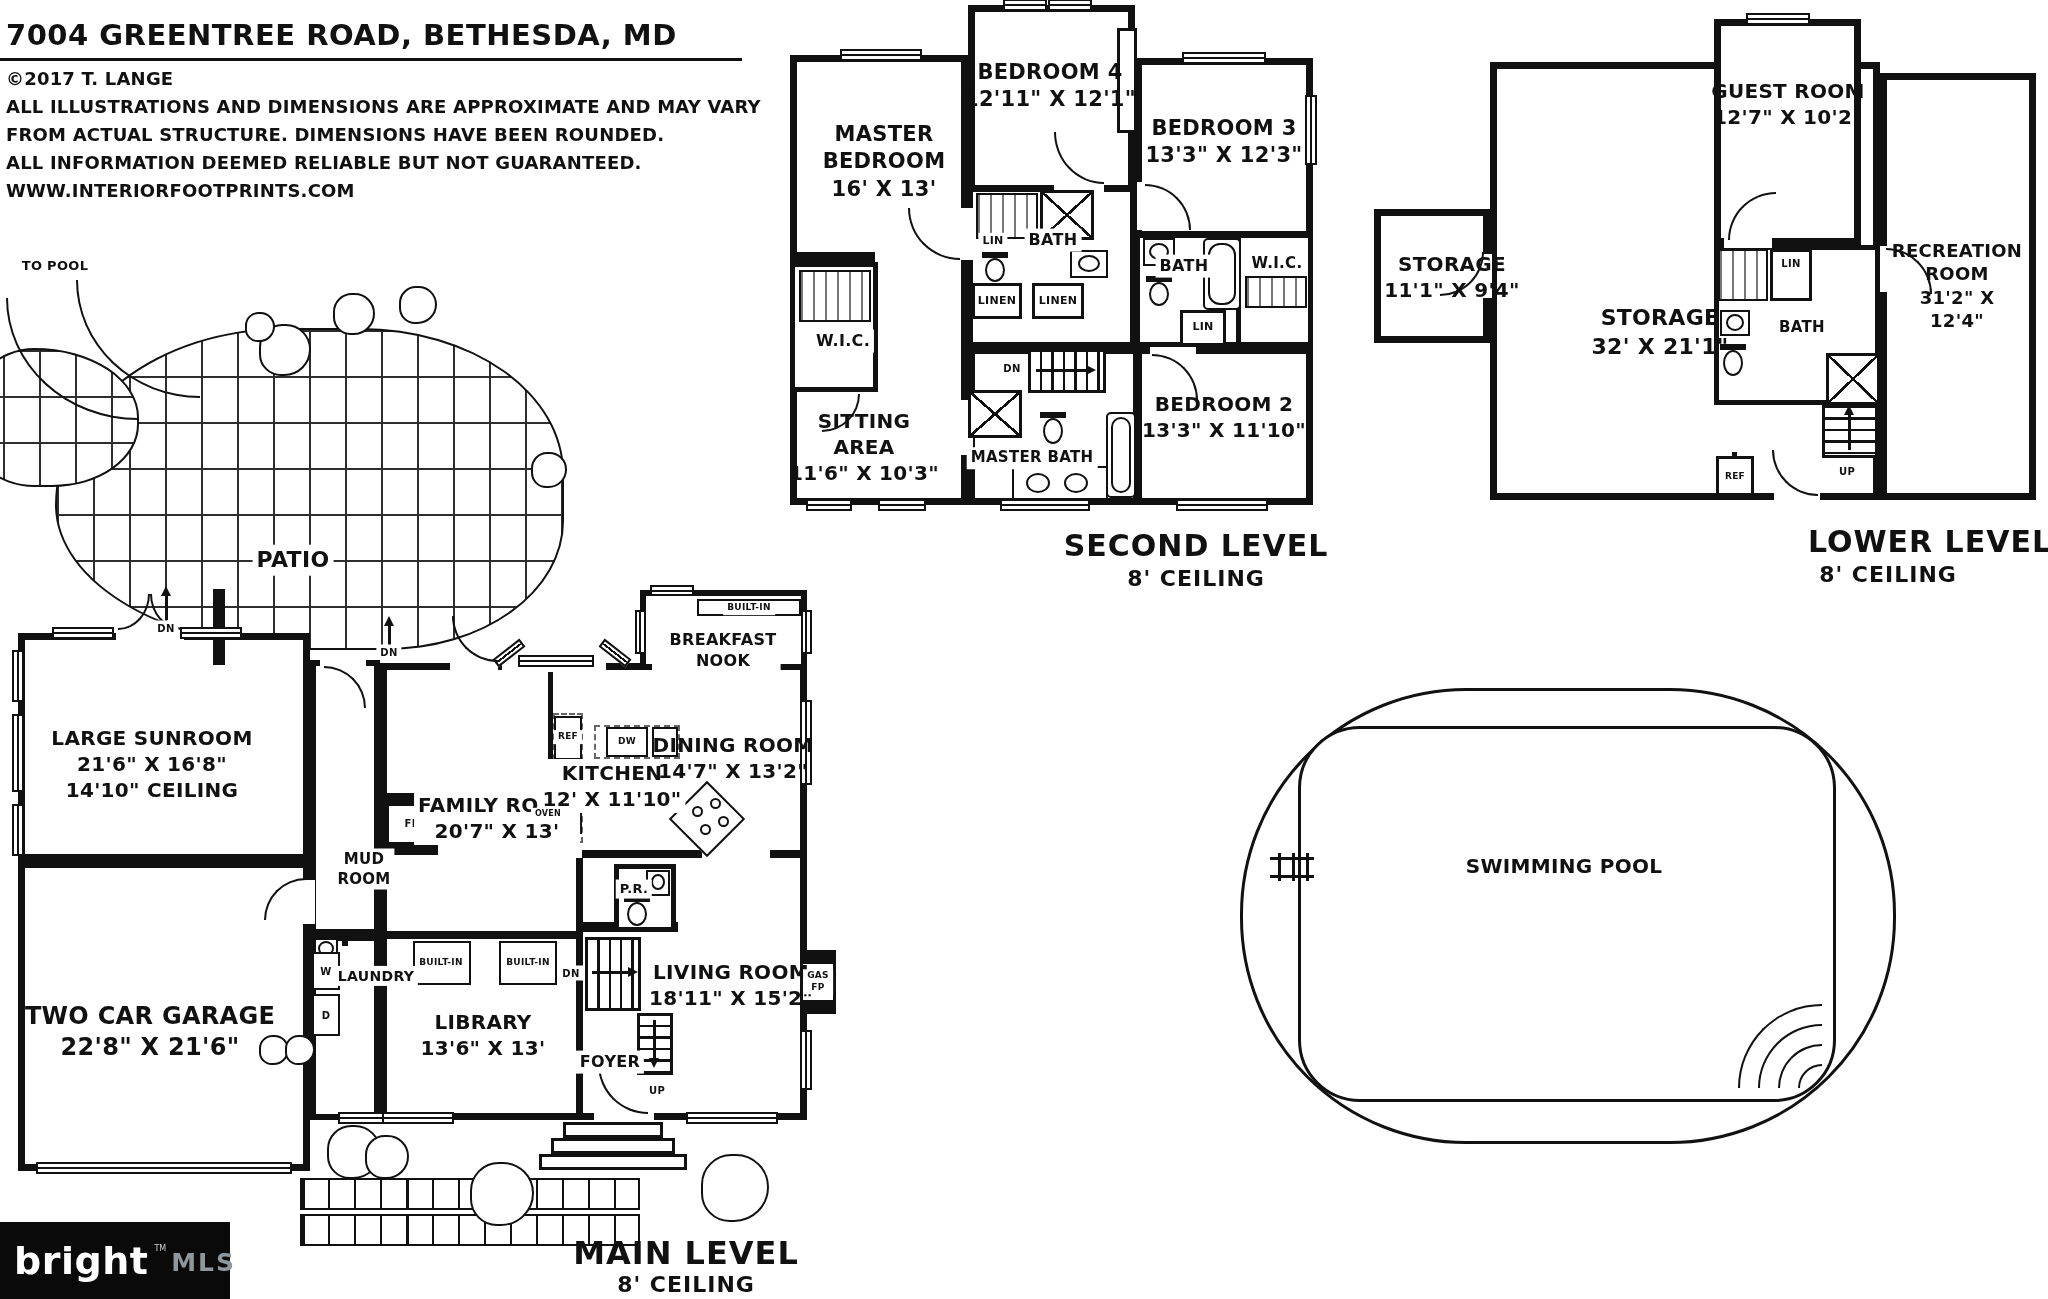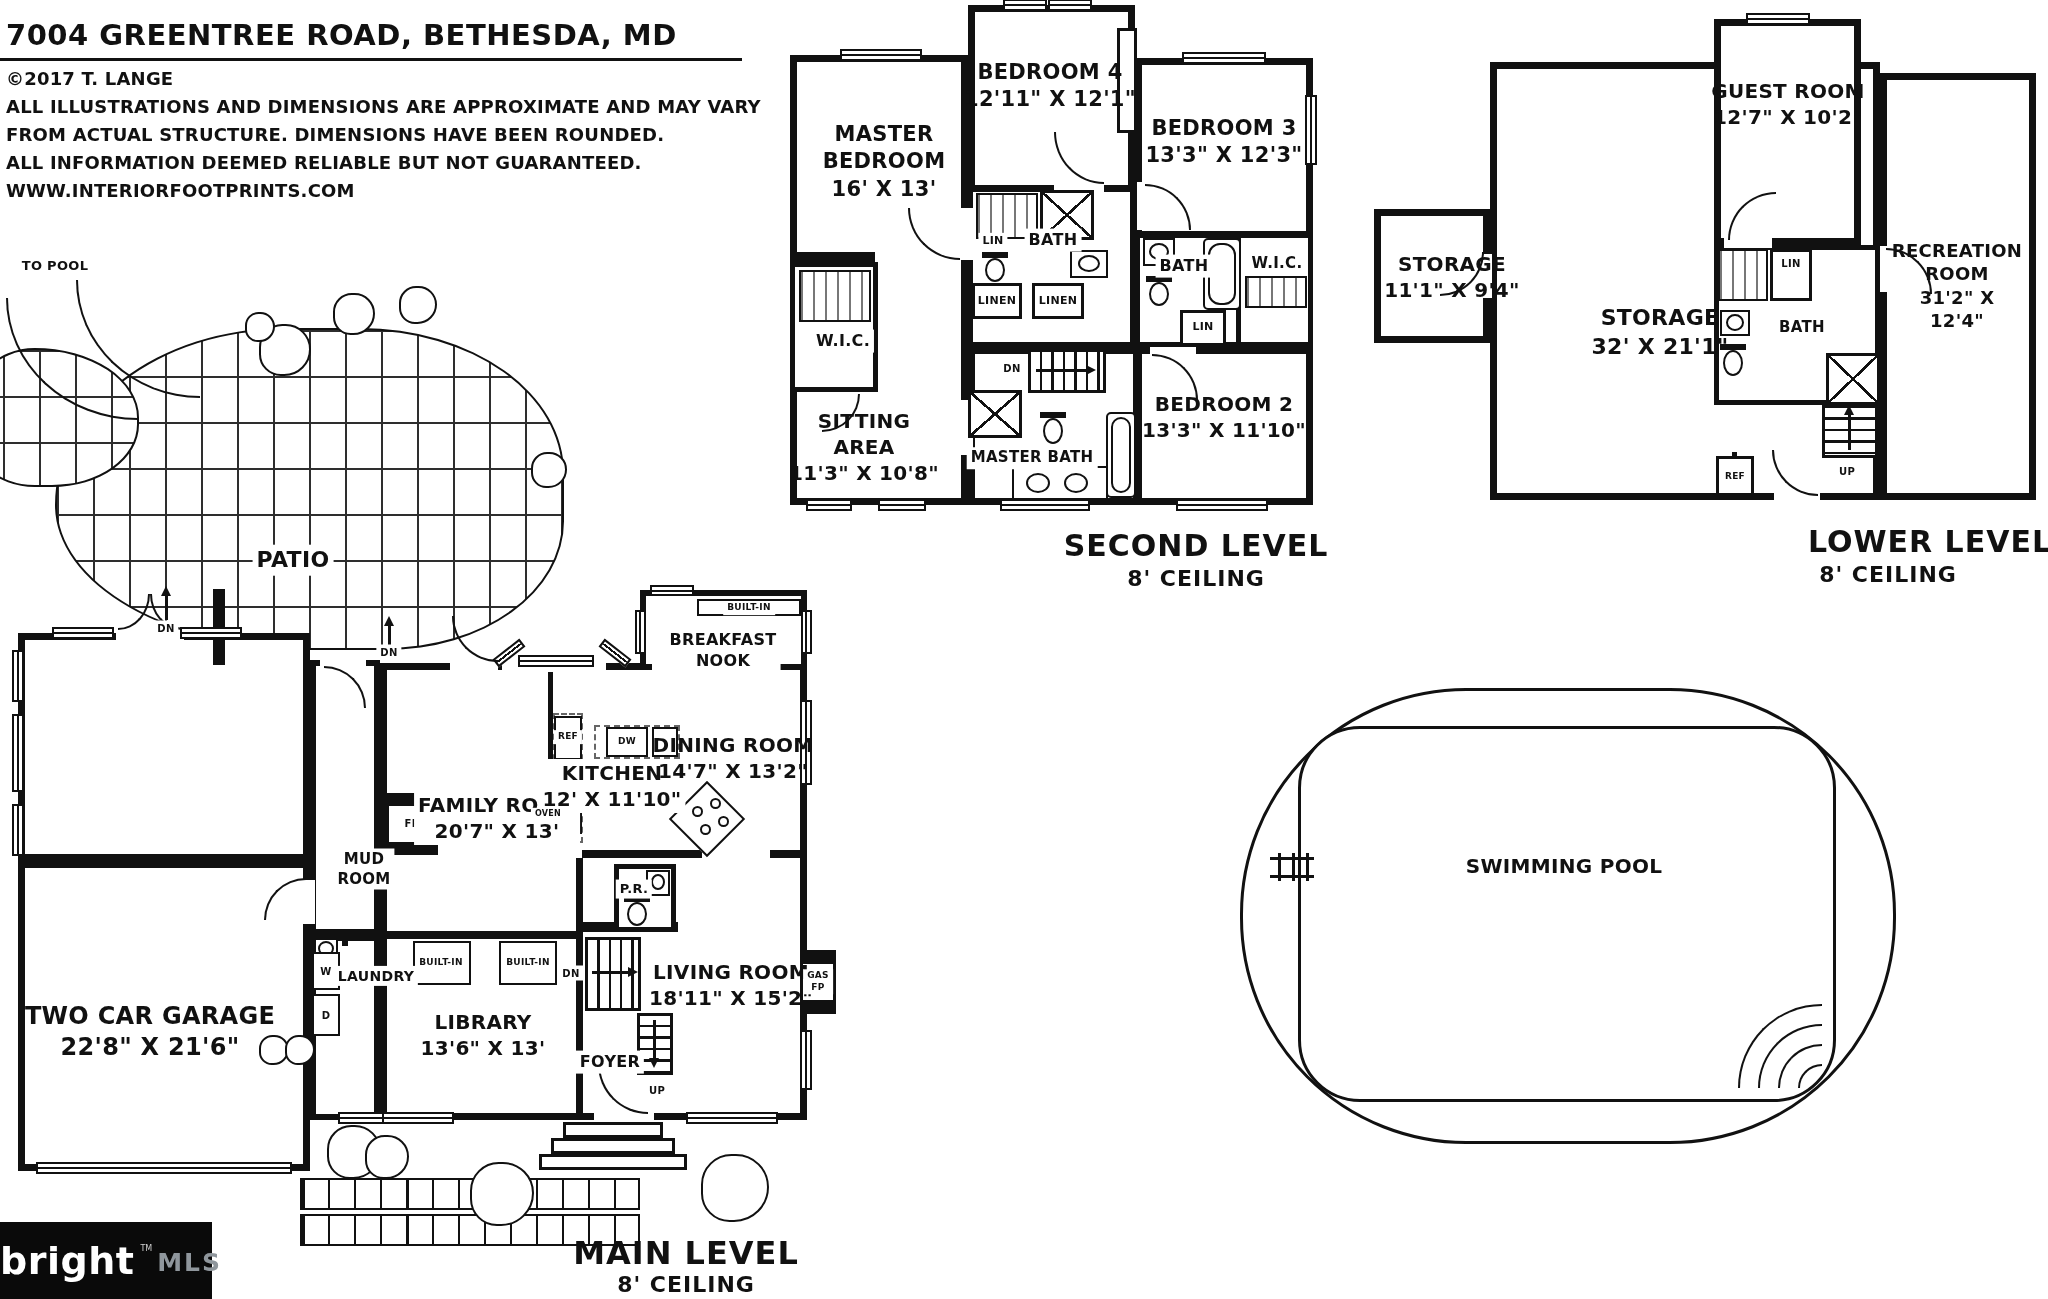--- a/index.html
+++ b/index.html
@@ -53,22 +53,22 @@
   .pool-deck{position:absolute;border:3px solid #111;background:#fff;border-radius:226px;}
   .pool-inner{position:absolute;border:3px solid #111;background:#fff;border-radius:62px;}
   
   .lbl{position:absolute;transform:translate(-50%,-50%);font-weight:700;text-align:center;
        line-height:1.3;white-space:pre-line;letter-spacing:.3px;}
   .bgw{background:#fff;padding:1px 4px;}
   .cap{position:absolute;transform:translateX(-50%);font-weight:700;letter-spacing:1px;white-space:nowrap;}
   .hdr-title{position:absolute;left:6px;top:18px;font-size:29px;font-weight:700;letter-spacing:.5px;}
   .hdr-line{position:absolute;left:6px;font-size:18px;font-weight:700;letter-spacing:.2px;}
   
-  .logo{position:absolute;left:0;top:1222px;width:212px;height:77px;background:#0a0a0a;
-        display:flex;align-items:center;box-sizing:border-box;}
+  .logo{position:absolute;left:0;top:1222px;width:230px;height:77px;background:#0a0a0a;
+        display:flex;align-items:center;padding-left:14px;box-sizing:border-box;}
   .logo-brand{color:#fff;font-size:38px;font-weight:700;letter-spacing:.5px;line-height:1;}
   .logo-dot{width:9px;height:9px;background:#e4032e;margin:-20px 2px 0 3px;}
   .logo-tm{color:#cfcfcf;font-size:8px;margin:-24px 5px 0 1px;}
   .logo-mls{color:#8f969c;font-size:25px;font-weight:700;letter-spacing:2px;margin-top:4px;}
 </style>
 </head>
 <body>
 
 <div class="stage" id="stage">
 
@@ -346,21 +346,21 @@
     <div class="lbl bgw" style="left: 993px; top: 241px; font-size: 11px;">LIN</div>
     <div class="lbl bgw" style="left: 1053px; top: 240px; font-size: 16px;">BATH</div>
     <div class="lbl" style="left: 997px; top: 301px; font-size: 11px;">LINEN</div>
     <div class="lbl" style="left: 1058px; top: 301px; font-size: 11px;">LINEN</div>
     <div class="lbl bgw" style="left: 1184px; top: 266px; font-size: 16px;">BATH</div>
     <div class="lbl" style="left: 1277px; top: 264px; font-size: 15px;">W.I.C.</div>
     <div class="lbl" style="left: 1203px; top: 327px; font-size: 11px;">LIN</div>
     <div class="lbl bgw" style="left: 843px; top: 341px; font-size: 16px;">W.I.C.</div>
     <div class="lbl" style="left: 864px; top: 447px; font-size: 20px;">SITTING
 AREA
-11'3" X 10'8"</div>
+11'6" X 10'3"</div>
     <div class="lbl bgw" style="left: 1032px; top: 458px; font-size: 15px;">MASTER BATH</div>
     <div class="lbl" style="left: 1224px; top: 417px; font-size: 20px;">BEDROOM 2
 13'3" X 11'10"</div>
     <div class="lbl bgw" style="left: 1012px; top: 368px; font-size: 10px;">DN</div>
     <div class="lbl" style="left: 1788px; top: 104px; font-size: 20px;">GUEST ROOM
 12'7" X 10'2"</div>
     <div class="lbl" style="left: 1452px; top: 277px; font-size: 20px;">STORAGE
 11'1" X 9'4"</div>
     <div class="lbl" style="left: 1660px; top: 333px; font-size: 22px;">STORAGE
 32' X 21'1"</div>
@@ -368,20 +368,23 @@
 ROOM
 31'2" X 12'4"</div>
     <div class="lbl bgw" style="left: 1791px; top: 263px; font-size: 10px;">LIN</div>
     <div class="lbl bgw" style="left: 1802px; top: 328px; font-size: 15px;">BATH</div>
     <div class="lbl bgw" style="left: 1847px; top: 471px; font-size: 10px;">UP</div>
     <div class="lbl bgw" style="left: 1735px; top: 477px; font-size: 9px;">REF</div>
     <div class="lbl bgw" style="left: 55px; top: 266px; font-size: 13px;">TO POOL</div>
     <div class="lbl bgw" style="left: 293px; top: 560px; font-size: 22px;">PATIO</div>
     <div class="lbl bgw" style="left: 166px; top: 628px; font-size: 10px;">DN</div>
     <div class="lbl bgw" style="left: 389px; top: 652px; font-size: 10px;">DN</div>
+    <div class="lbl" style="left: 152px; top: 764px; font-size: 20px;">LARGE SUNROOM
+21'6" X 16'8"
+14'10" CEILING</div>
     <div class="lbl bgw" style="left: 364px; top: 869px; font-size: 15px;">MUD
 ROOM</div>
     <div class="lbl bgw" style="left: 412px; top: 823px; font-size: 10px;">FP</div>
     <div class="lbl bgw" style="left: 497px; top: 818px; font-size: 20px;">FAMILY ROOM
 20'7" X 13'</div>
     <div class="lbl bgw" style="left: 612px; top: 786px; font-size: 20px;">KITCHEN
 12' X 11'10"</div>
     <div class="lbl bgw" style="left: 568px; top: 737px; font-size: 9px;">REF</div>
     <div class="lbl bgw" style="left: 627px; top: 742px; font-size: 9px;">DW</div>
     <div class="lbl bgw" style="left: 548px; top: 814px; font-size: 8px;">OVEN</div>

